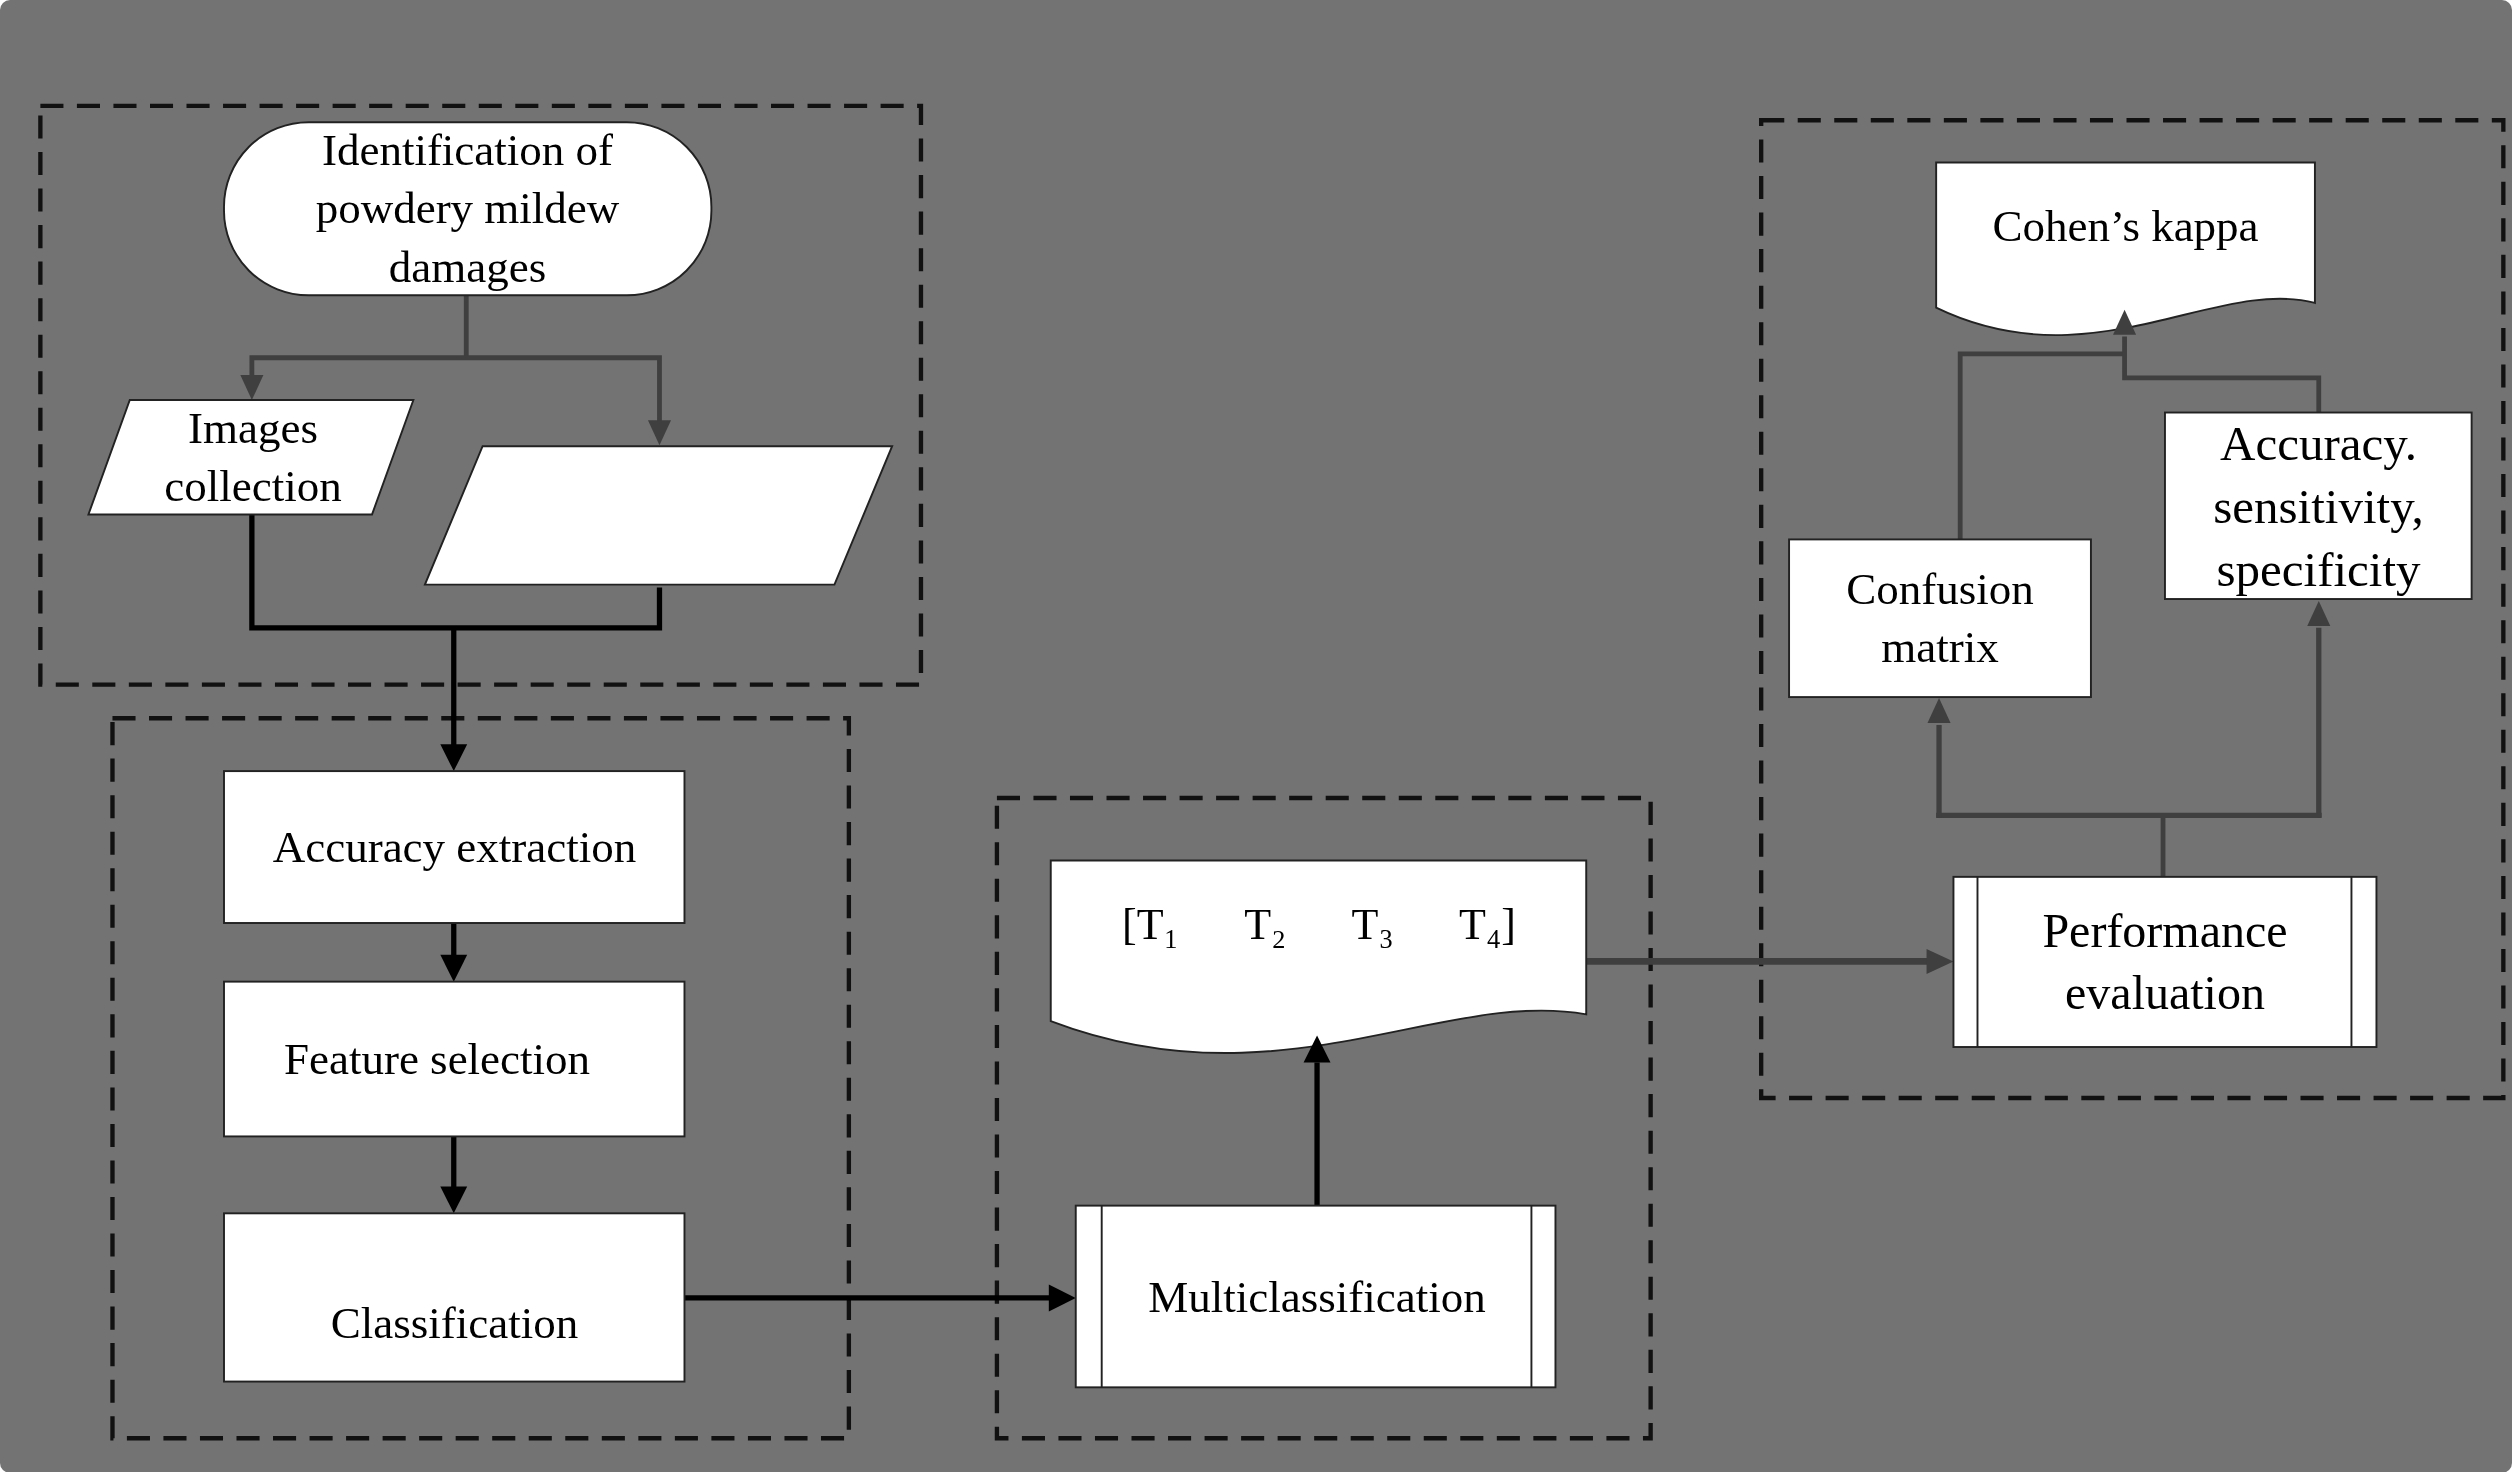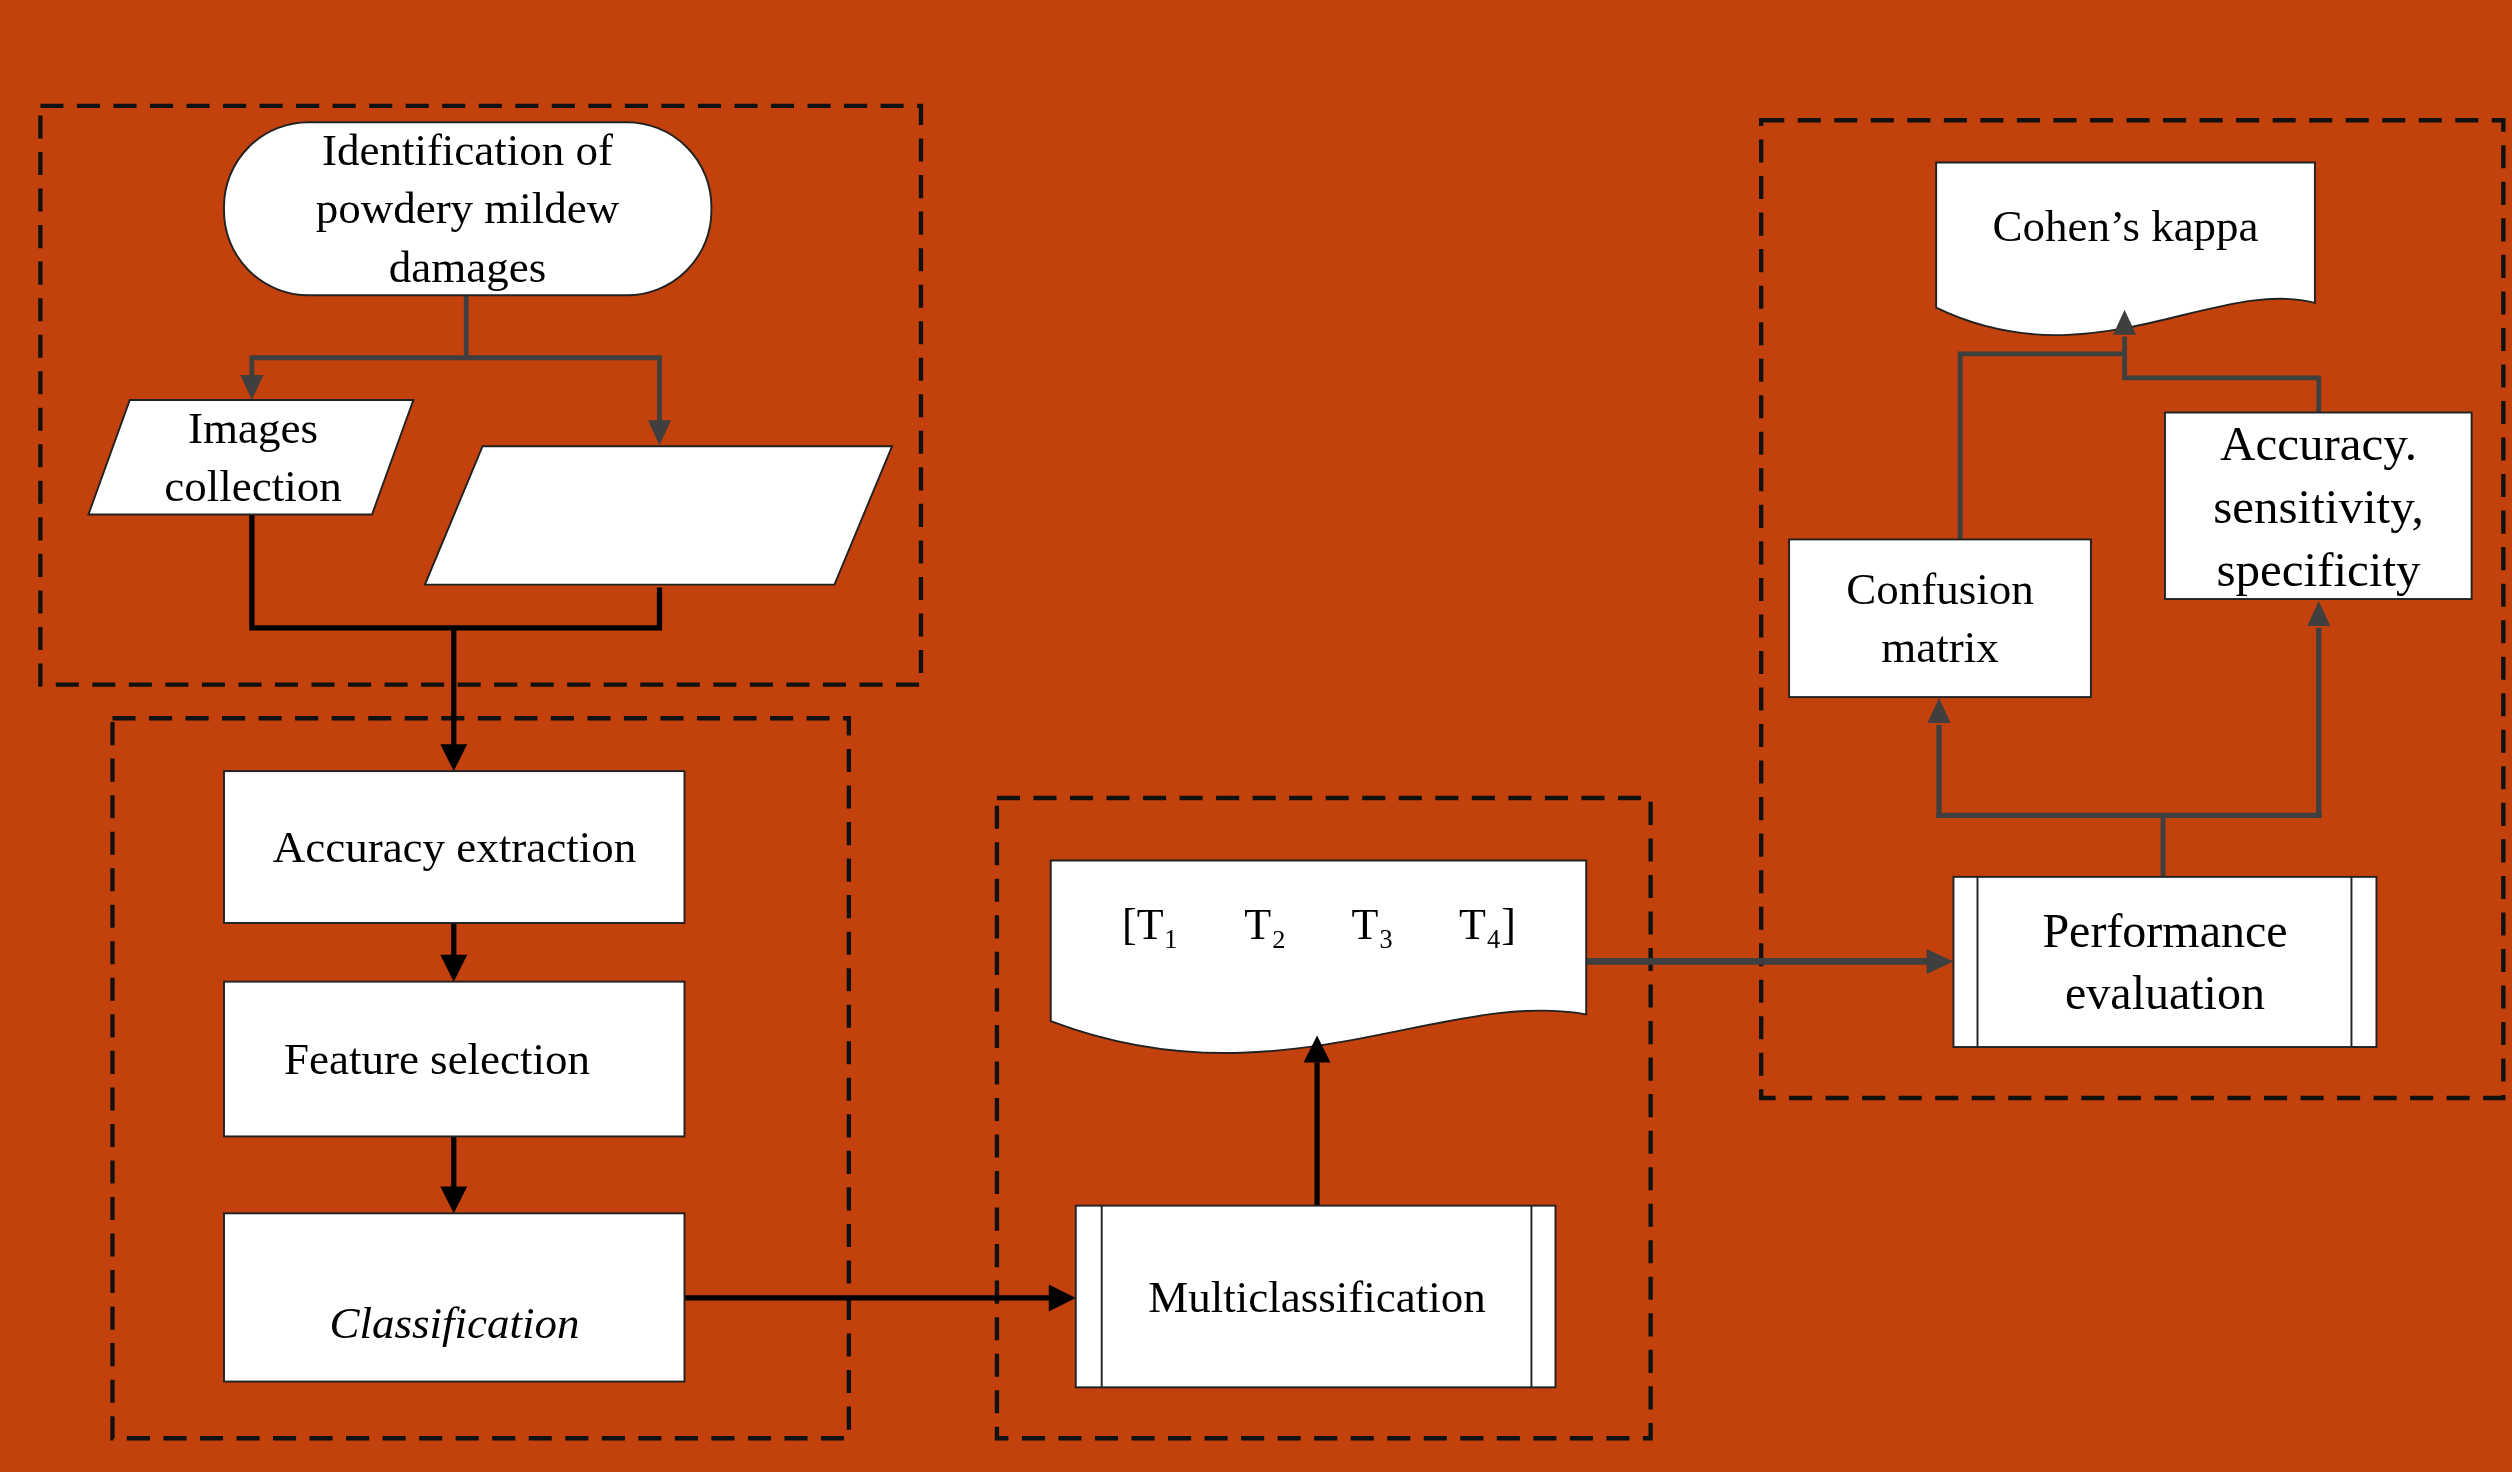--- a/index.html
+++ b/index.html
@@ -1,21 +1,22 @@
 <!DOCTYPE html>
 <html><head>
 <meta charset="utf-8">
 <style>
   html,body{margin:0;padding:0;background:#fff;}
   #canvas{
     position:relative;
     width:2512px;height:1473px;
-    background:#c2410c;
+    background:#737373;
     font-family:"Liberation Serif","DejaVu Serif",serif;
     overflow:hidden;
+    border-radius:10px;
   }
   #shape-layer{position:absolute;left:0;top:0;width:2512px;height:1473px;}
   .lbl{
     position:absolute;
     display:flex;align-items:center;justify-content:center;
     text-align:center;color:#000;
     font-size:45px;line-height:1.3;
     pointer-events:none;
   }
   .lbl-small{font-size:49px;line-height:1.29;}
@@ -101,21 +102,21 @@
 
   <div class="lbl" style="left:243px;top:125px;width:449px;height:167px;">Identification of powdery mildew damages</div>
 
   <div class="lbl" style="left:111px;top:402px;width:284px;height:110px;">Images collection</div>
 
 
   <div class="lbl" style="left:224px;top:771px;width:461px;height:152px;">Accuracy extraction</div>
 
   <div class="lbl" style="left:234px;top:982px;width:406px;height:155px;">Feature selection</div>
 
-  <div class="lbl" style="left:224px;top:1213px;width:461px;height:220px;font-style:italic;">Classification</div>
+  <div class="lbl" style="left:224px;top:1213px;width:461px;height:220px;">Classification</div>
 
   <div class="lbl lbl-t" style="left:1051px;top:865px;width:536px;height:120px;">[T₁      T₂      T₃      T₄]</div>
 
   <div class="lbl" style="left:1102px;top:1206px;width:430px;height:182px;">Multiclassification</div>
 
   <div class="lbl" style="left:1936px;top:165px;width:379px;height:123px;">Cohen’s kappa</div>
 
   <div class="lbl" style="left:1794px;top:539px;width:292px;height:158px;">Confusion matrix</div>
 
   <div class="lbl lbl-small" style="left:2170px;top:415px;width:297px;height:183px;">Accuracy. sensitivity, specificity</div>

